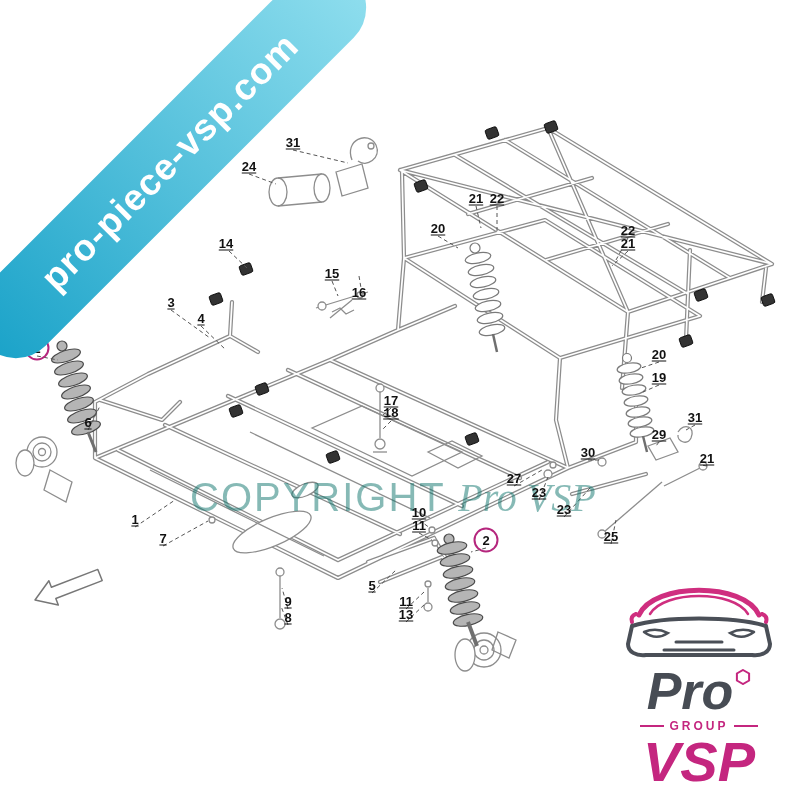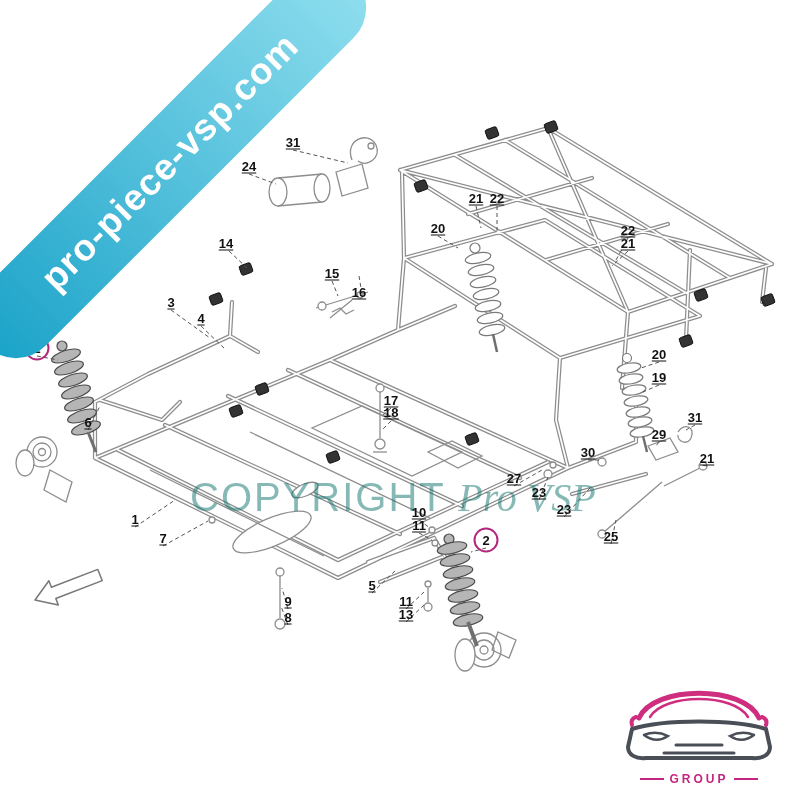--- a/index.html
+++ b/index.html
@@ -313,21 +313,28 @@
       <path d="M36,44 C50,20 120,20 134,44" class="pink-stroke" stroke-width="2.5"></path>
       <path d="M22,44 q-6,2 -4,8" class="pink-stroke" stroke-width="4"></path>
       <path d="M148,44 q6,2 4,8" class="pink-stroke" stroke-width="4"></path>
       <path d="M18,56 C50,46 120,46 152,56 L156,74 C156,82 148,86 138,85 L32,85 C22,86 14,82 14,74 Z" class="gray-stroke" stroke-width="4"></path>
       <path d="M30,62 q12,-5 24,1 q-12,8 -24,-1" class="gray-stroke" stroke-width="2.5"></path>
       <path d="M140,62 q-12,-5 -24,1 q12,8 24,-1" class="gray-stroke" stroke-width="2.5"></path>
       <path d="M62,72 L108,72" class="gray-stroke" stroke-width="3"></path>
       <path d="M50,80 L120,80" class="gray-stroke" stroke-width="3"></path>
     </svg>
     <div class="logo-text">
+      <div class="pro-row">
+        <span class="pro">Pro</span>
+        <svg class="hex" width="16" height="16" viewBox="0 0 16 16">
+          <polygon points="8,1 14.1,4.5 14.1,11.5 8,15 1.9,11.5 1.9,4.5" fill="#fff" stroke="#c4267f" stroke-width="2"></polygon>
+        </svg>
+      </div>
       <div class="group-row">
         <span class="gline"></span>
         <span class="group">GROUP</span>
         <span class="gline"></span>
       </div>
+      <span class="vsp">VSP</span>
     </div>
   </div>
 
 </div>
 
 </body></html>

